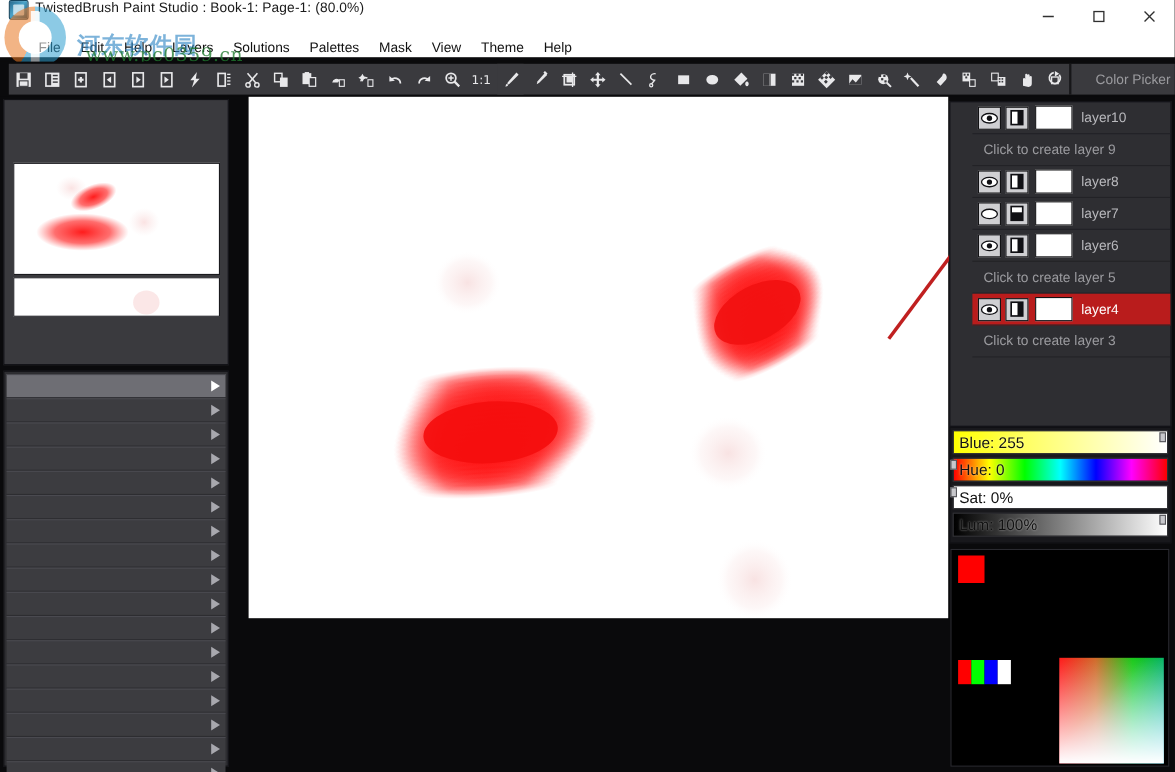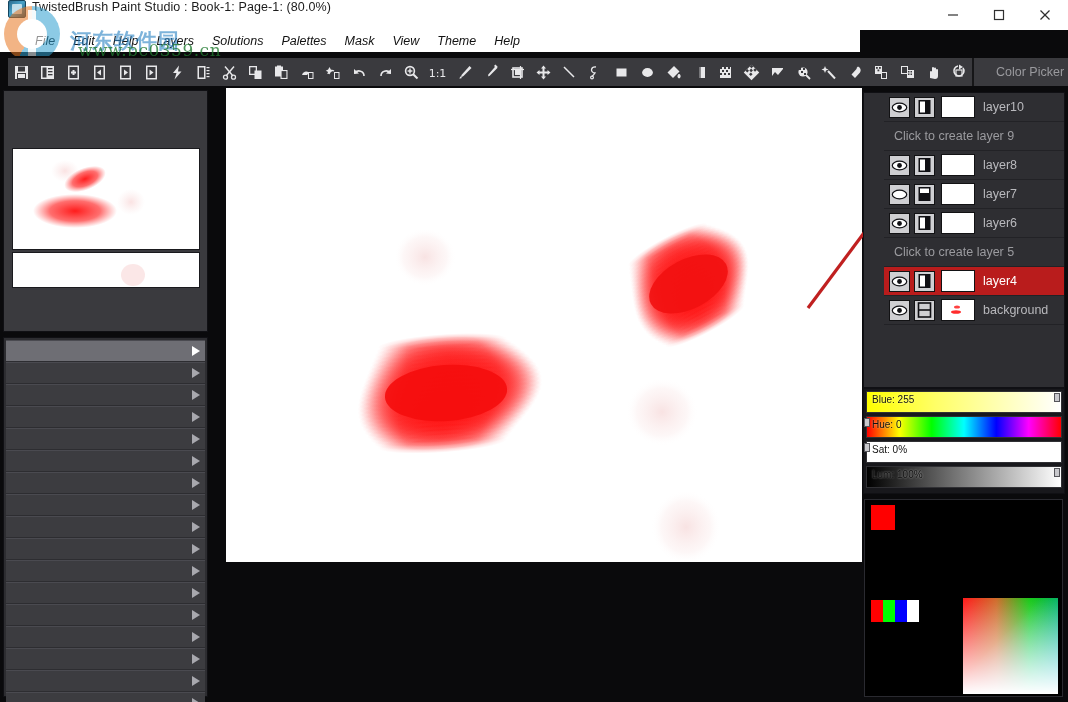--- a/index.html
+++ b/index.html
@@ -30,22 +30,22 @@
   }
   .win-controls { position: absolute; right: 0; top: 0; height: 30px; display: flex; }
   .win-btn {
     width: 46px; height: 30px; display: flex; align-items: center; justify-content: center;
     color: #303030;
   }
   .win-btn svg { display: block; }
 
   
   .menubar {
-    position: absolute; left: 0; top: 30px; width: 860px; height: 22px;
-    background: #ffffff; display: flex; align-items: center; padding-left: 26px; font-style: italic;
+    position: absolute; left: 0; top: 30px; width: 1068px; height: 22px;
+    background: #ffffff; display: flex; align-items: flex-end; padding-left: 26px;
   }
   .menu-item {
     font-size: 12.5px; color: #121212; padding: 2px 9px; white-space: nowrap;
   }
 
   
   .wm-circle {
     position: absolute; left: 4px; top: 6px; width: 56px; height: 56px; border-radius: 50%;
     background: conic-gradient(from 210deg, #e87722 0deg 150deg, #2f9fd0 150deg 360deg);
     opacity: .55; pointer-events: none;
@@ -168,21 +168,21 @@
     margin-left: 2px; position: relative; overflow: hidden; flex: none;
   }
 
   
   .slider-stack {
     position: absolute; left: 863px; top: 388px; width: 202px; height: 106px;
     background: #18181c; border: 1px solid #101014; padding: 2px;
   }
   .csl { position: relative; height: 22px; margin-bottom: 3px; border: 1px solid #303034; }
   .csl .txt {
-    position: absolute; left: 5px; top: 2px; font-size: 10px; color: #111111;
+    position: absolute; left: 5px; top: 2px; font-size: 14px; color: #111111;
     text-shadow: 0 0 2px rgba(255,255,255,.6);
   }
   .csl .knob { position: absolute; top: 1px; width: 6px; height: 9px; background: #c8c8cc; border: 1px solid #55555a; }
   .sl-blue { background: linear-gradient(to right,#ffff00 0%, #ffff66 35%, #ffffff 100%); }
   .sl-hue  { background: linear-gradient(to right,#ff0000,#ffff00,#00ff00,#00ffff,#0000ff,#ff00ff,#ff0000); }
   .sl-sat  { background: linear-gradient(to right,#ffffff,#ffffff); }
   .sl-lum  { background: linear-gradient(to right,#000000,#ffffff); }
 
   
   .swatch-panel {
@@ -804,38 +804,22 @@
         </span>
         <span class="ico-box">
           <svg width="15" height="16" viewBox="0 0 15 16">
             <rect x="1.5" y="1" width="12" height="14" fill="#101014"></rect>
             <rect x="3" y="2.5" width="5" height="11" fill="#fff"></rect>
           </svg>
         </span>
         <span class="thumb-box"></span>
         <span class="lbl">layer4</span>
       </div>
-      <div class="layer-row">
-        <span class="ico-box">
-          <svg width="17" height="13" viewBox="0 0 17 13">
-            <ellipse cx="8.5" cy="6.5" rx="7.2" ry="4.3" fill="#fff" stroke="#101014" stroke-width="1.2"></ellipse>
-            <circle cx="8.5" cy="6.5" r="2.4" fill="#101014"></circle>
-          </svg>
-        </span>
-        <span class="ico-box">
-          <svg width="15" height="16" viewBox="0 0 15 16">
-            <rect x="1.5" y="1" width="12" height="14" fill="none" stroke="#101014" stroke-width="1.6"></rect>
-            <line x1="1.5" y1="8" x2="13.5" y2="8" stroke="#101014" stroke-width="1.6"></line>
-          </svg>
-        </span>
-        <span class="thumb-box"><svg width="32" height="20" viewBox="0 0 32 20">
-            <ellipse cx="15" cy="7" rx="3" ry="1.6" fill="#ff2020" opacity=".85"></ellipse>
-            <ellipse cx="14" cy="12" rx="5" ry="1.8" fill="#ff1515" opacity=".9"></ellipse>
-          </svg></span>
-        <span class="lbl">background</span>
+      <div class="layer-row create">
+        <span class="lbl">Click to create layer 3</span>
       </div>
     </div>
 
   <div class="slider-stack" id="slider-stack">
       <div class="csl sl-blue">
         <span class="knob" style="left: calc(98% - 3px);"></span>
         <span class="txt">Blue: 255</span>
       </div>
       <div class="csl sl-hue">
         <span class="knob" style="left: calc(0% - 3px);"></span>

